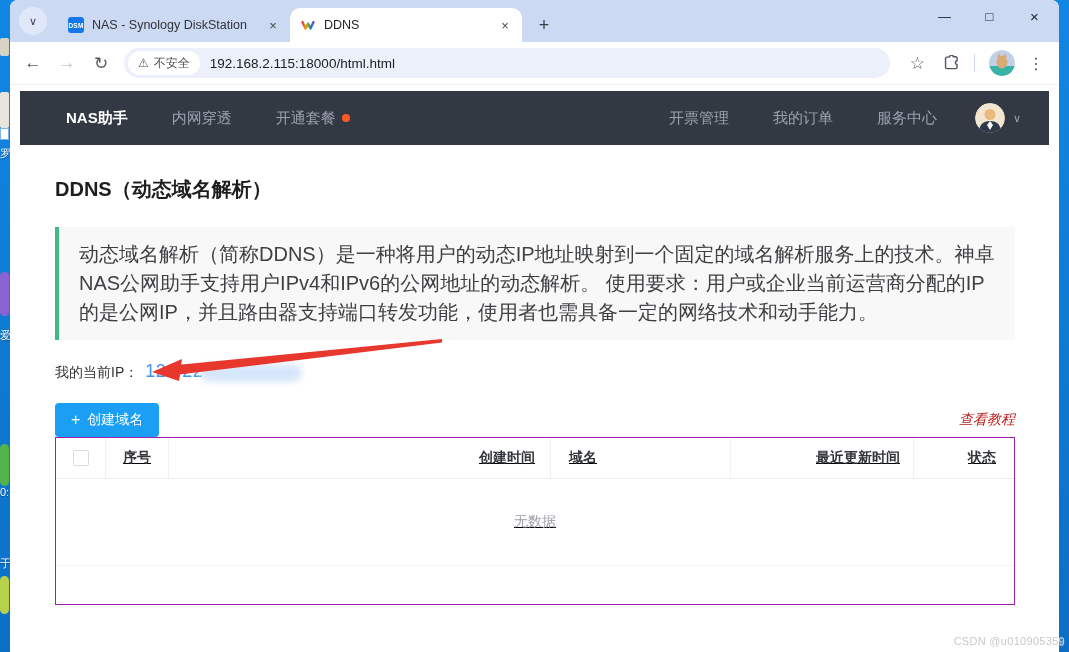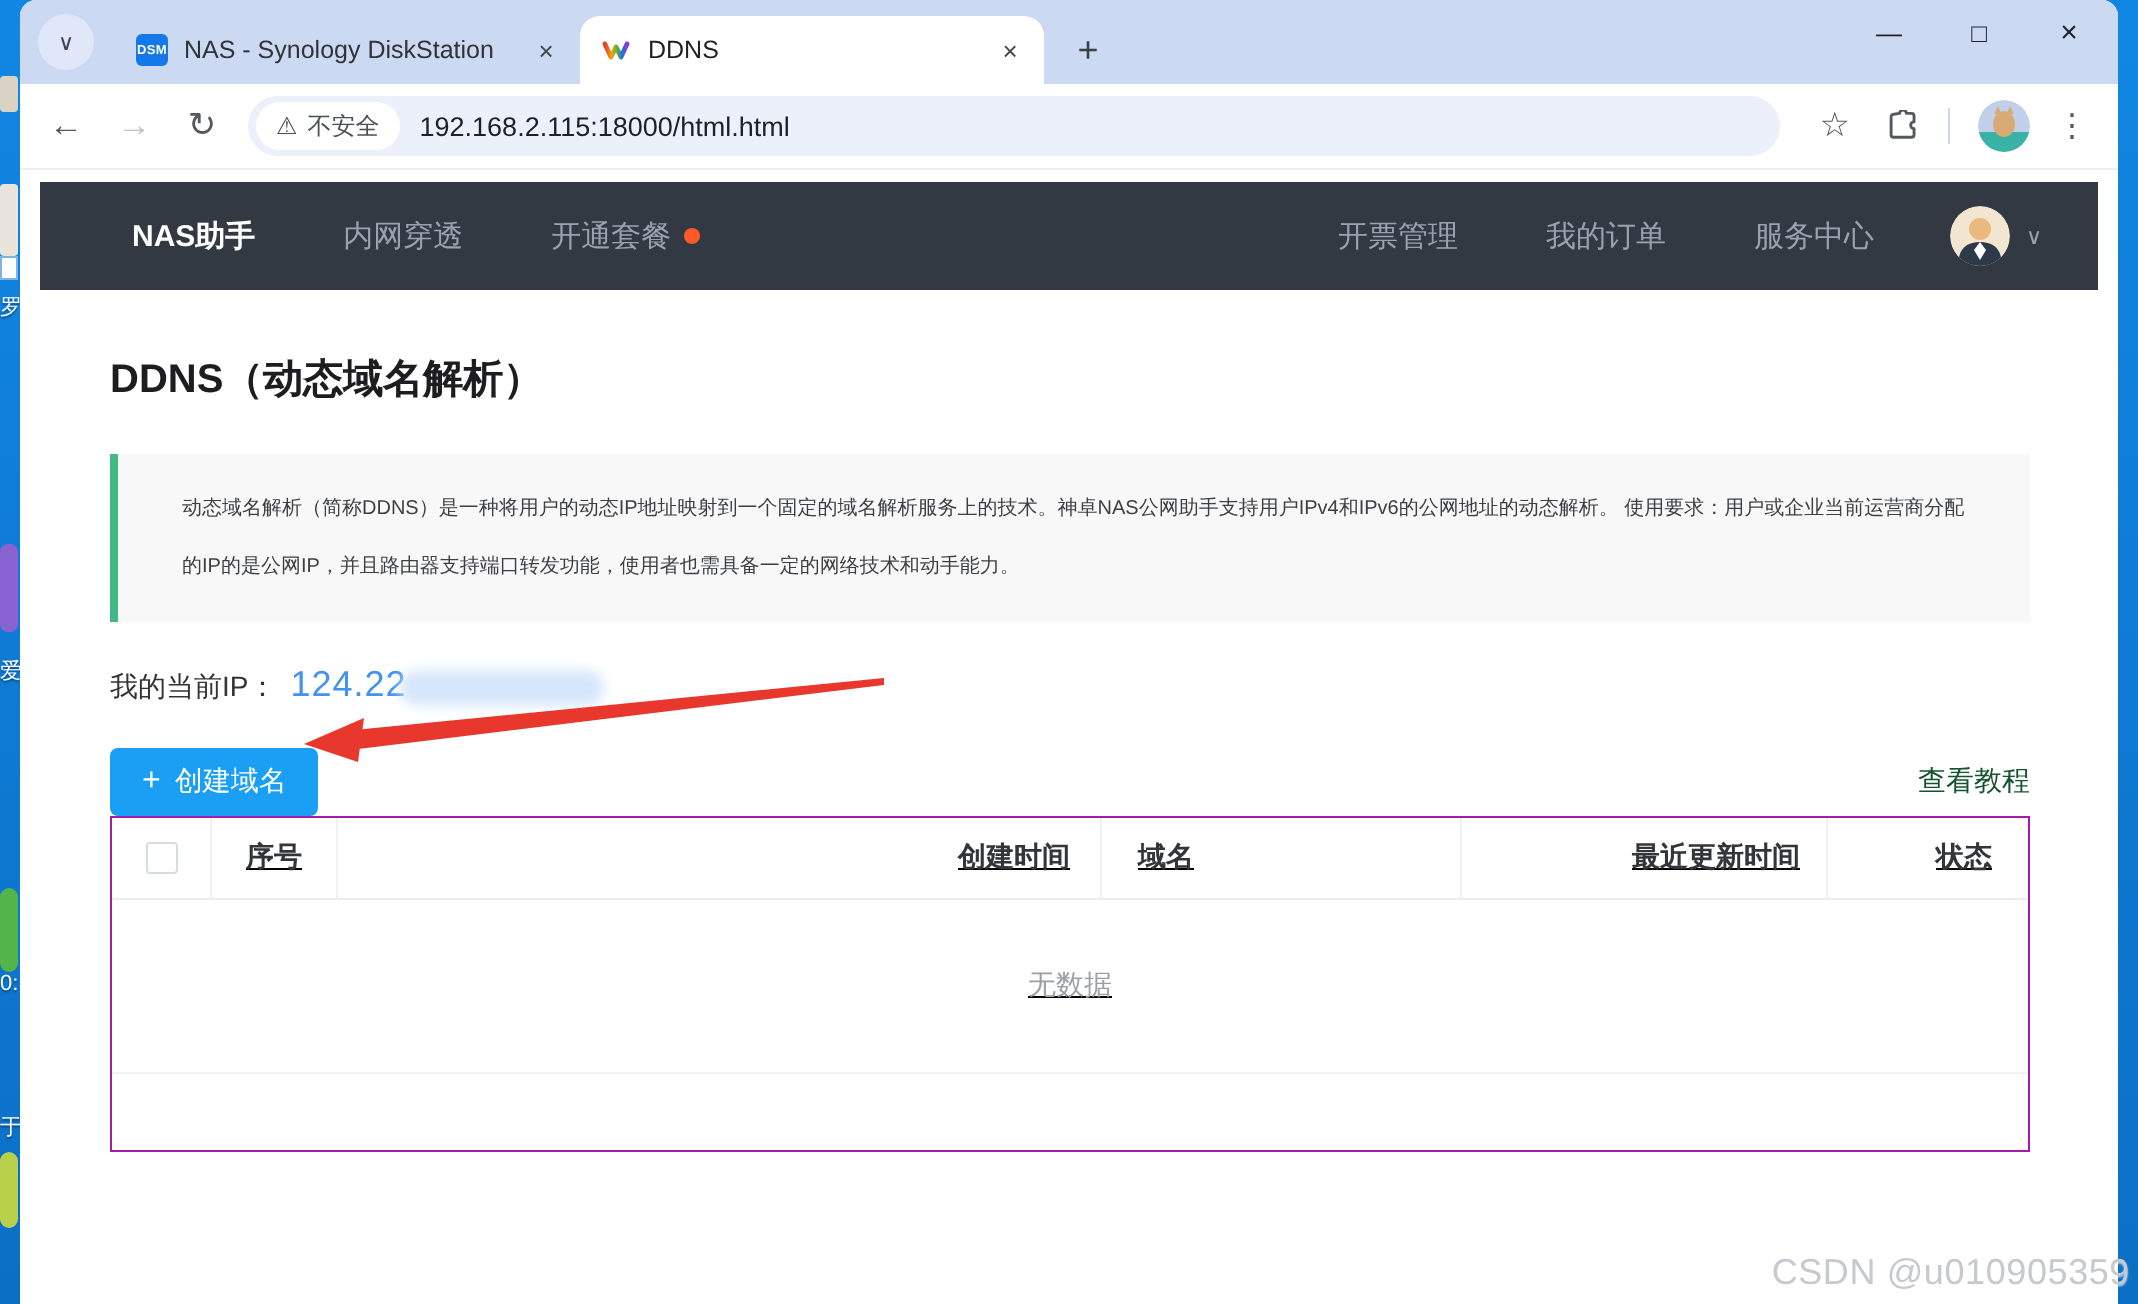--- a/index.html
+++ b/index.html
@@ -55,44 +55,44 @@
   .mn-brand{margin-left:26px;color:#fff;font-weight:bold;}
   .mn-item.active{color:#fff;font-weight:bold;}
   .mn-item.active::after{content:"";position:absolute;left:0;right:0;bottom:0;height:4px;background:#3cb878;}
   .mn-dot{width:8px;height:8px;border-radius:50%;background:#ff5a26;margin-left:6px;flex:0 0 auto;}
   .mn-right{margin-left:auto;display:flex;align-items:center;}
   .mn-avatar{width:30px;height:30px;border-radius:50%;overflow:hidden;margin:0 8px 0 16px;cursor:pointer;flex:0 0 auto;}
   .mn-chev{color:#99a2ae;font-size:11px;margin-right:28px;cursor:pointer;}
 
   .content{padding:0 44px 0 45px;position:relative;}
   .page-title{margin-top:31px;font-size:20px;font-weight:bold;color:#1d1d1f;}
-  .intro{margin-top:24px;border-left:4px solid #42b983;background:#f8f8f8;padding:13px 32px;font-size:10px;line-height:29px;color:#3d3f42;}
+  .intro{margin-top:24px;border-left:4px solid #42b983;background:#f8f8f8;padding:13px 20px;font-size:20px;line-height:29px;color:#3d3f42;}
   .ip-line{margin-top:21px;display:flex;align-items:flex-end;font-size:14px;color:#333;}
   .ip-val{color:#4292f0;font-size:18px;margin-left:7px;letter-spacing:.5px;}
   .ip-blur{width:102px;height:18px;border-radius:9px;background:#d7e7fb;filter:blur(3px);margin-left:-3px;}
   .actions{margin-top:21px;display:flex;align-items:center;justify-content:space-between;}
   .create-btn{display:flex;align-items:center;background:#1a9ff5;color:#fff;border:none;border-radius:4px;height:34px;padding:0 16px;font-size:14px;cursor:pointer;font-family:inherit;}
   .btn-plus{font-size:16px;margin-right:7px;}
-  .tutorial{color:#14532d;font-size:14px;text-decoration:none;cursor:pointer;}
+  .tutorial{color:#b91c1c;font-size:14px;text-decoration:none;cursor:pointer;font-style:italic;}
 
   .table{border:1px solid #a21caf;text-decoration:underline;}
   .thead{display:grid;grid-template-columns:50px 63px 382px 180px 183px 1fr;height:40px;font-size:14px;font-weight:bold;color:#32353a;border-bottom:1px solid #ecedef;}
   .th{height:100%;display:flex;align-items:center;border-right:1px solid #f0f1f3;box-sizing:border-box;}
   .th:last-child{border-right:none;}
   .th.c{justify-content:center;}
   .th.l{padding-left:18px;}
   .th.r{justify-content:flex-end;}
   .pr15{padding-right:15px;} .pr13{padding-right:13px;} .pr18{padding-right:18px;}
   .checkbox{width:14px;height:14px;border:1px solid #d7dbe2;border-radius:2px;background:#fff;cursor:pointer;}
   .empty-row{height:86px;display:flex;align-items:center;justify-content:center;color:#9b9fa6;font-size:14px;border-bottom:1px solid #f2f2f2;}
   .footer-row{height:38px;}
 
   .arrow-svg{position:absolute;left:100px;top:238px;pointer-events:none;}
 
-  .watermark{position:absolute;right:4px;bottom:5px;font-size:18px;color:#c6c9ce;letter-spacing:.3px;text-shadow:0 1px 1px rgba(255,255,255,.7);}
+  .watermark{position:absolute;right:4px;bottom:5px;font-size:11px;color:#c6c9ce;letter-spacing:.3px;text-shadow:0 1px 1px rgba(255,255,255,.7);}
 </style>
 </head>
 <body>
 
 <div class="frag f-ico1"></div>
 <div class="frag f-ico2"></div>
 <div class="frag f-badge"></div>
 <span class="frag-txt" style="top:146px;">罗</span>
 <div class="frag f-purple"></div>
 <span class="frag-txt" style="top:328px;">爱</span>

